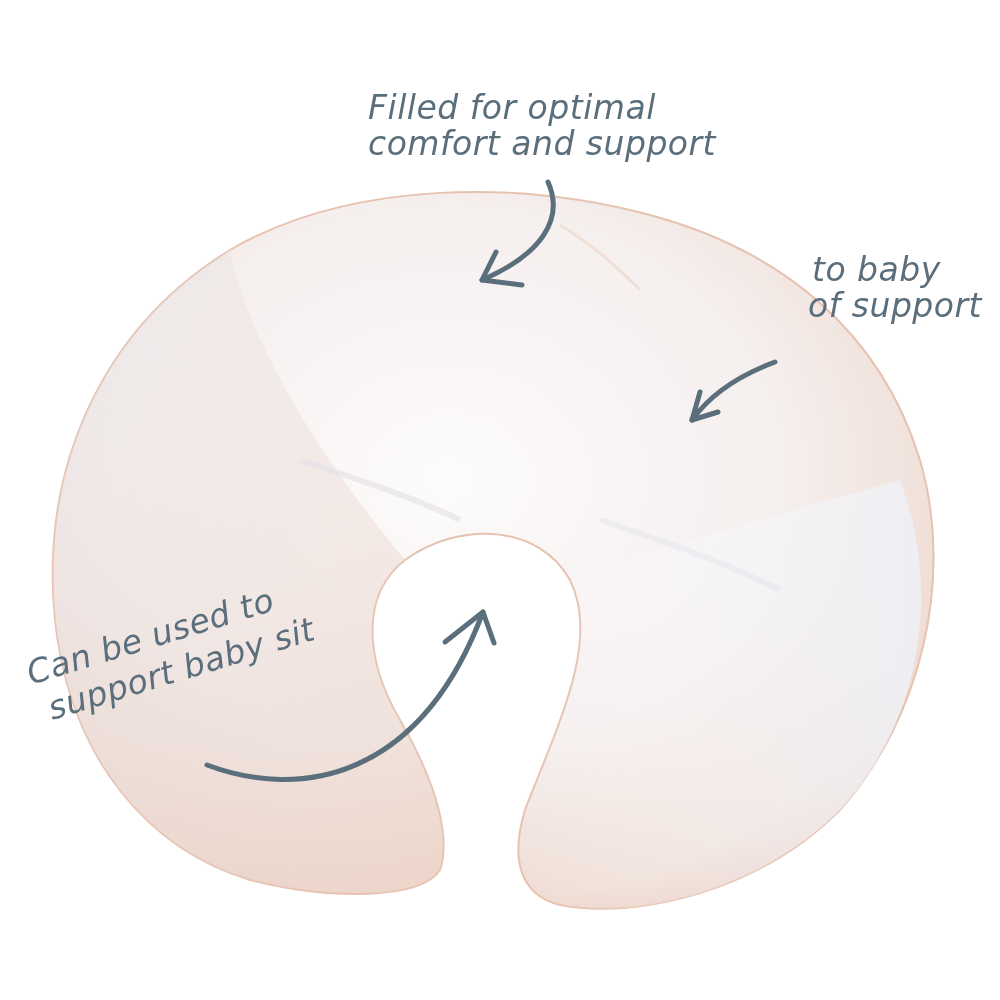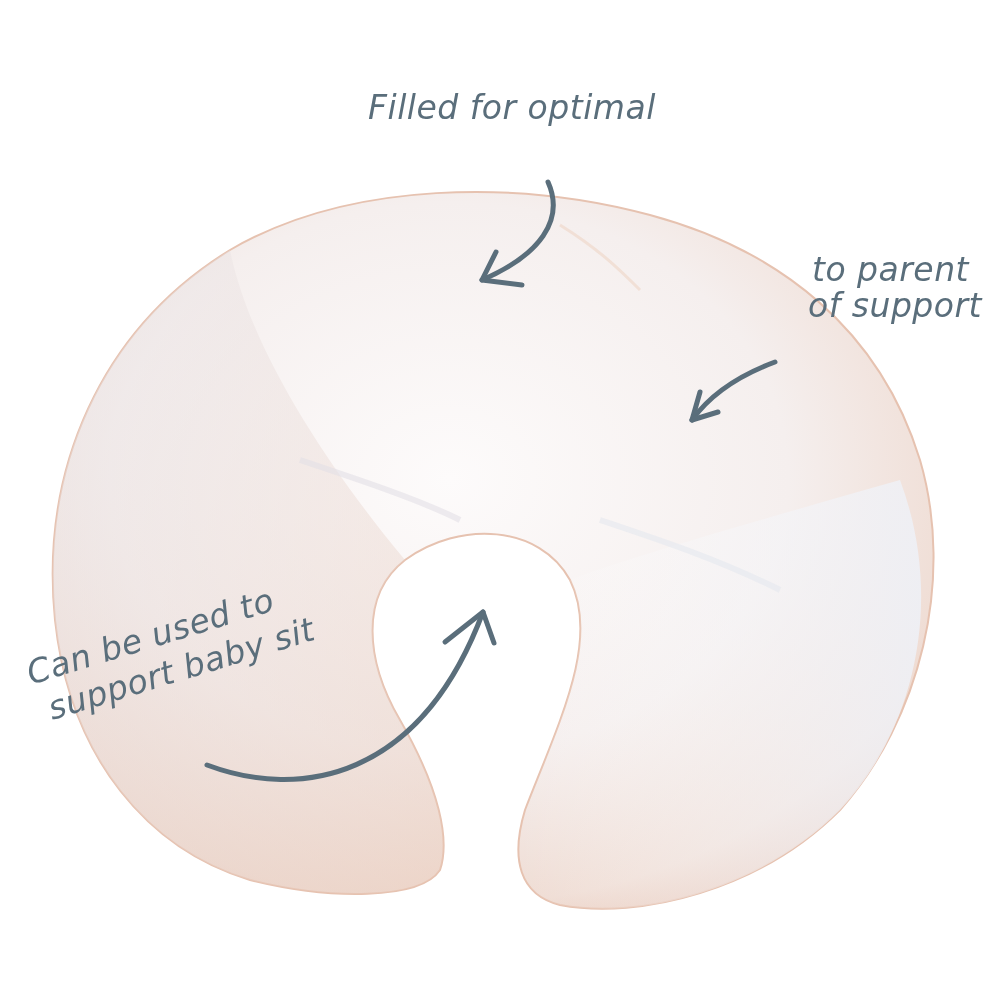--- a/index.html
+++ b/index.html
@@ -74,24 +74,25 @@
       <path d="M 775 362 C 740 375, 710 395, 692 420"></path>
       <path d="M 692 420 L 700 392 M 692 420 L 718 412"></path>
 
       <path d="M 207 765 C 300 800, 420 780, 483 612"></path>
       <path d="M 483 612 L 445 642 M 483 612 L 494 643"></path>
     </g>
   </svg>
 
   <div class="label" id="label-filled">
     <span>Filled for optimal</span>
+    <span>comfort and support</span>
   </div>
 
   <div class="label" id="label-adapts">
-    <span>to parent</span>
+    <span>to baby</span>
     <span>of support</span>
   </div>
 
   <div class="label" id="label-baby">
     <span>Can be used to</span>
     <span>support baby sit</span>
   </div>
 </div>
 
 </body></html>

